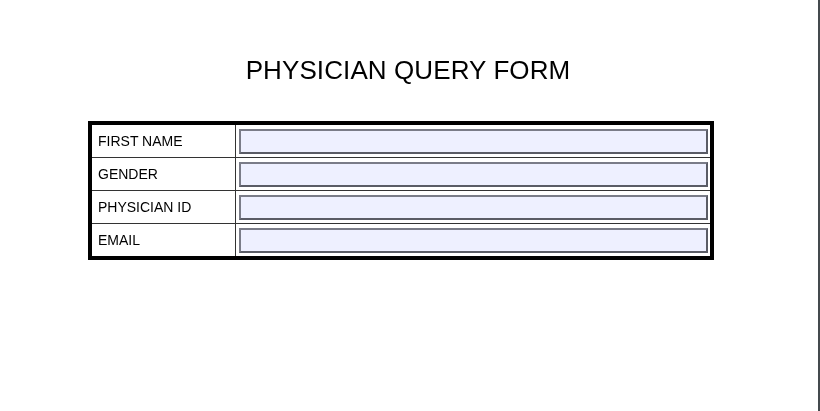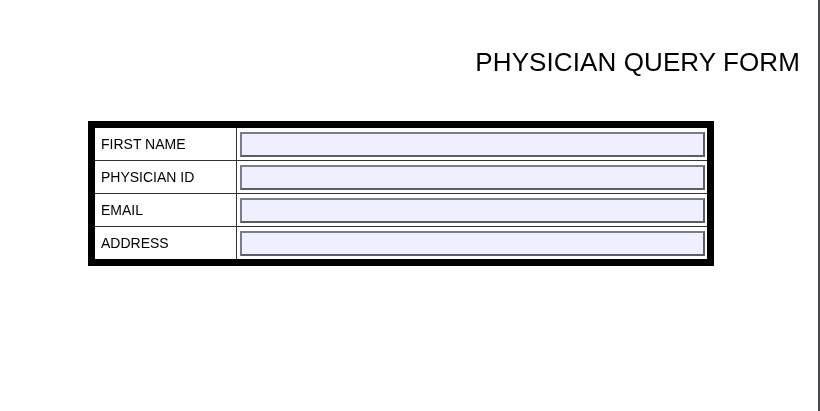--- a/index.html
+++ b/index.html
@@ -21,33 +21,33 @@
       right: 0;
       width: 2px;
       height: 411px;
       background: #444a4e;
     }
     .title {
       position: absolute;
       top: 47px;
       left: 0;
       width: 800px;
-      text-align: right;
+      text-align: center;
       font-size: 26px;
       font-weight: normal;
       letter-spacing: 0.1px;
-      margin: 0;
+      margin: 8px;
     }
     table.form-table {
       position: absolute;
       top: 121px;
       left: 88px;
       width: 626px;
       border-collapse: collapse;
-      border: 7px solid #000000;
+      border: 4px solid #000000;
       table-layout: fixed;
     }
     table.form-table td {
       border: 1.5px solid #333;
       height: 28px;
       padding: 0;
     }
     td.label-cell {
       width: 145px;
       padding-left: 6px !important;
@@ -84,31 +84,31 @@
 
 <table class="form-table">
   <tbody>
     <tr>
       <td class="label-cell">FIRST NAME</td>
       <td class="field-cell">
         <input class="field" type="text" value="" style="">
       </td>
     </tr>
     <tr>
+      <td class="label-cell">GENDER</td>
+      <td class="field-cell">
+        <input class="field" type="text" value="" style="">
+      </td>
+    </tr>
+    <tr>
       <td class="label-cell">PHYSICIAN ID</td>
       <td class="field-cell">
         <input class="field" type="text" value="" style="">
       </td>
     </tr>
     <tr>
       <td class="label-cell">EMAIL</td>
       <td class="field-cell">
         <input class="field" type="text" value="" style="">
       </td>
     </tr>
-    <tr>
-      <td class="label-cell">ADDRESS</td>
-      <td class="field-cell">
-        <input class="field" type="text" value="" style="">
-      </td>
-    </tr>
   </tbody>
 </table>
 
 </body></html>

